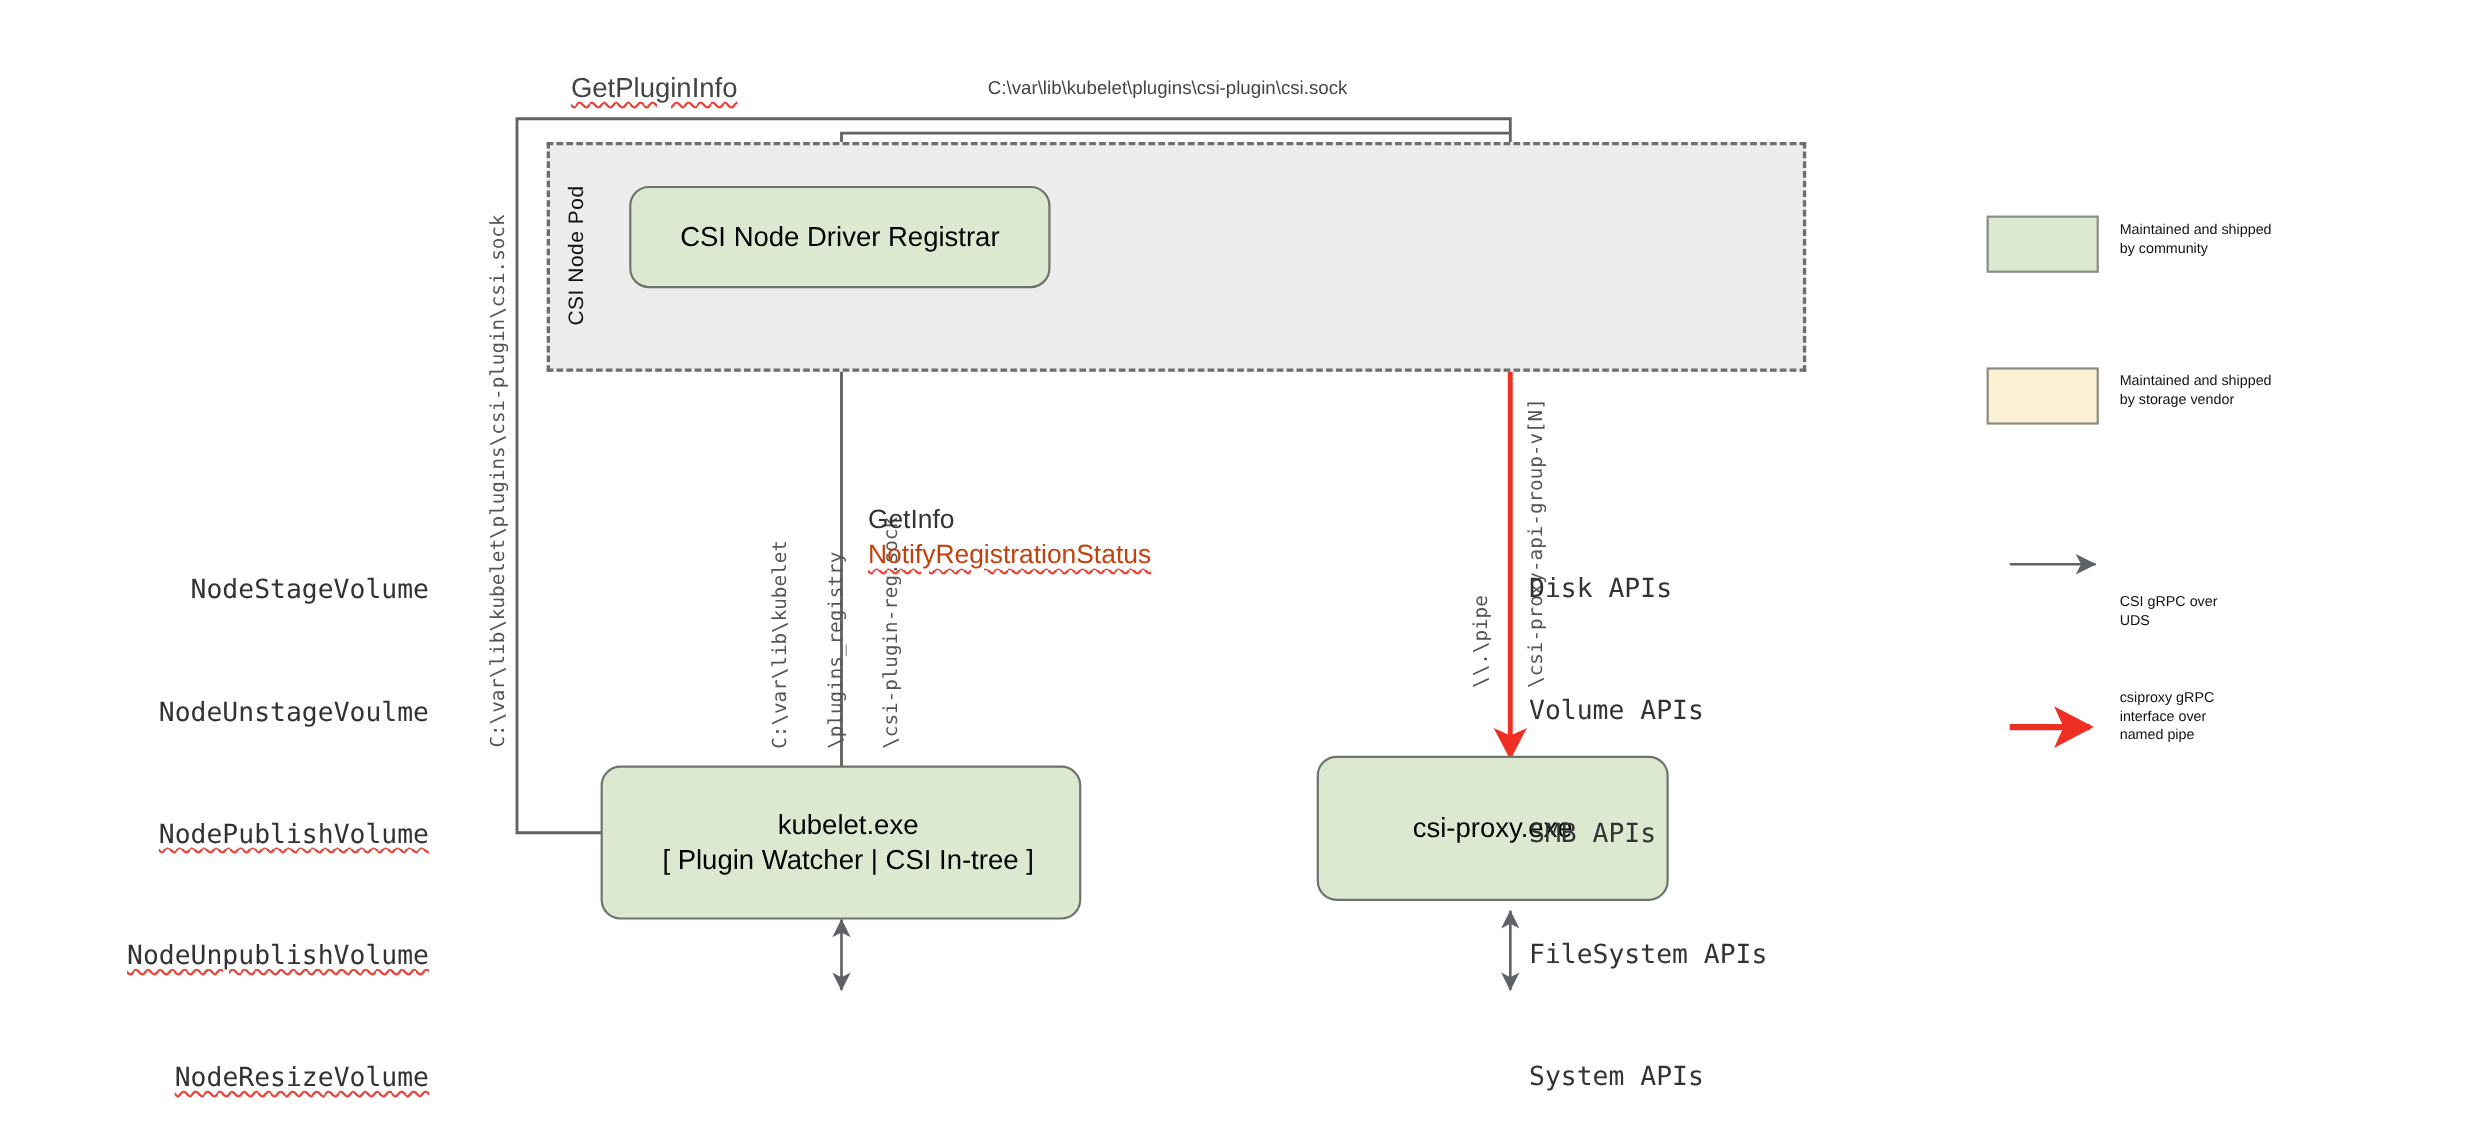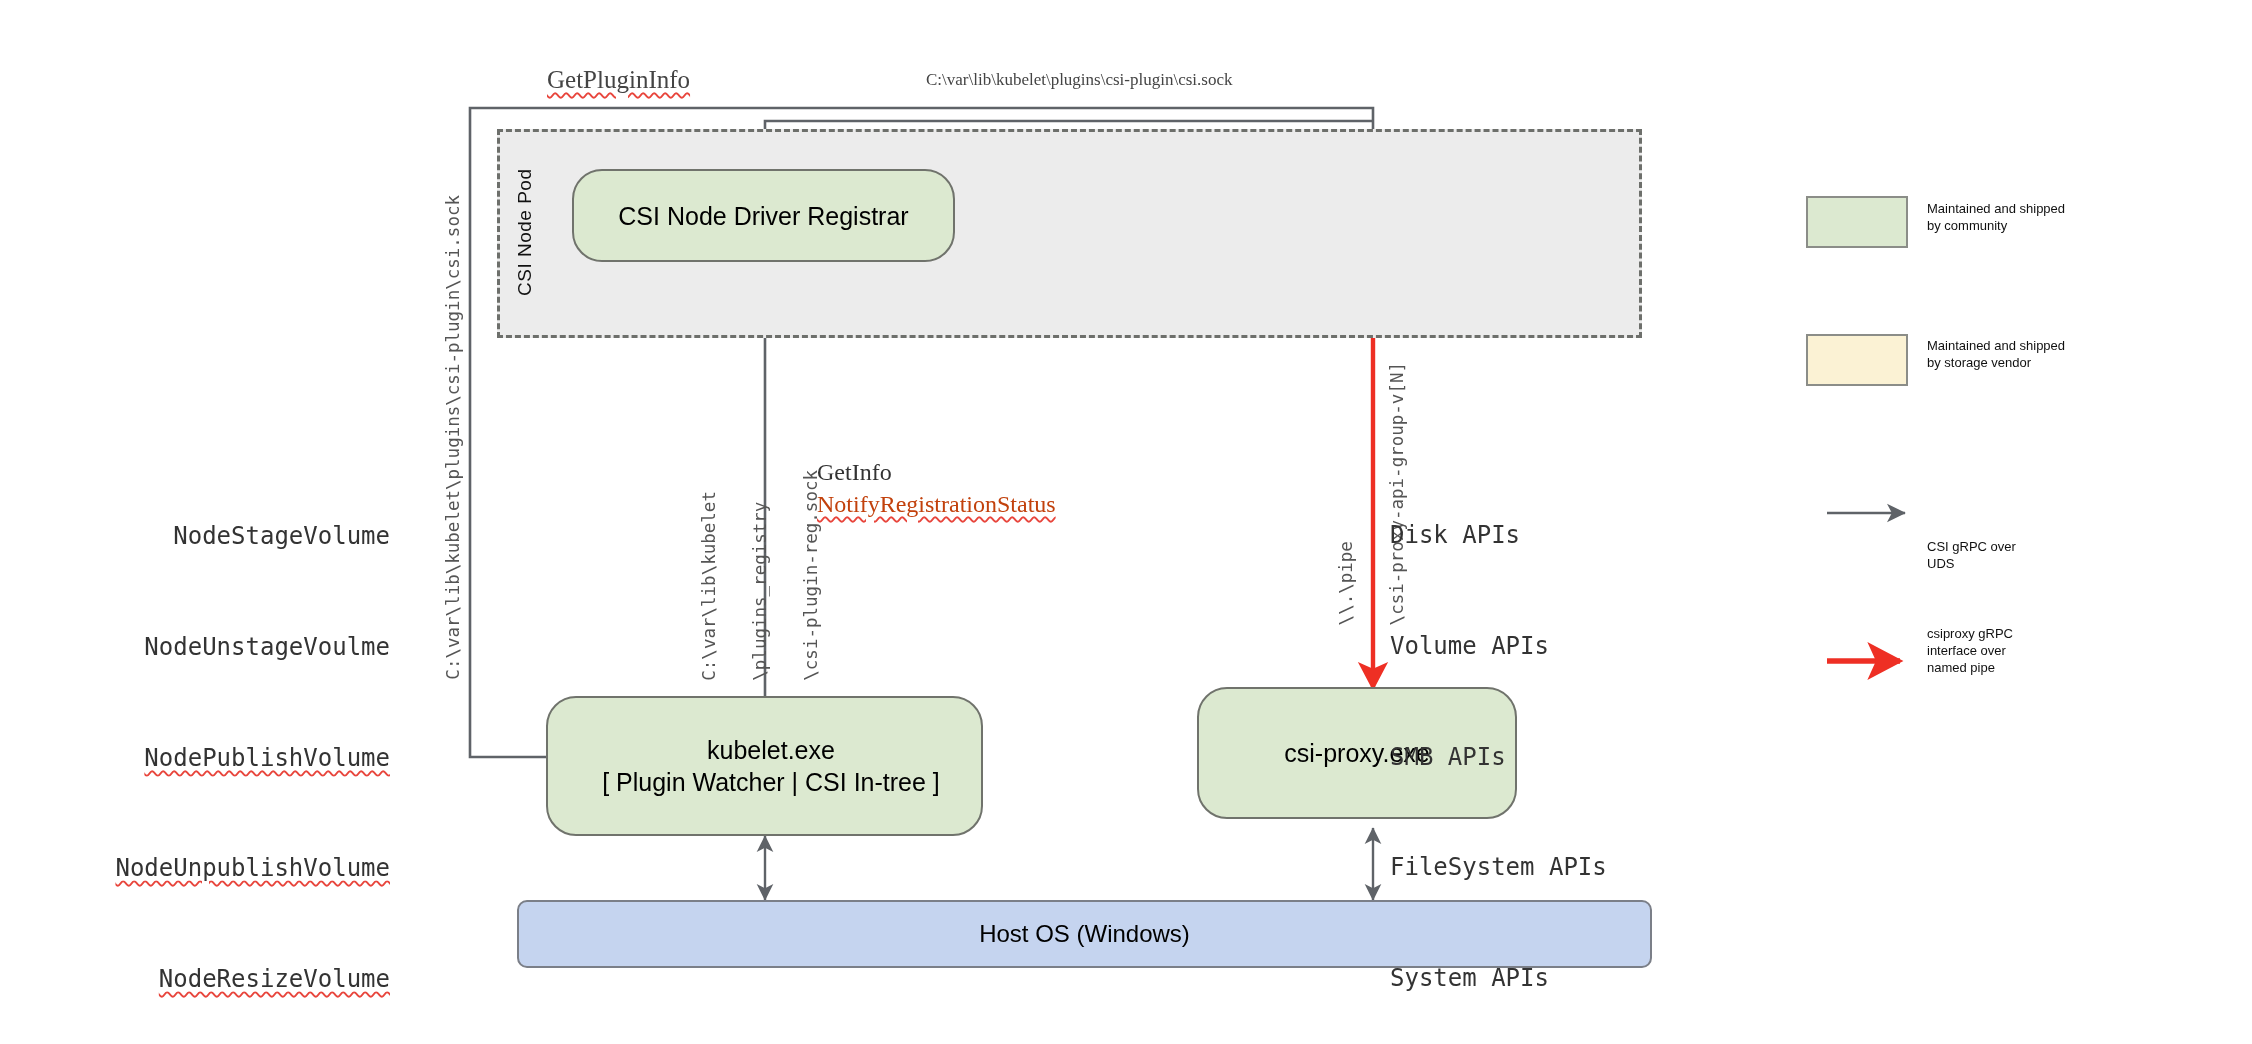--- a/index.html
+++ b/index.html
@@ -2,32 +2,32 @@
 <html><head>
 <meta charset="utf-8">
 <style>
   html,body{margin:0;padding:0;background:#ffffff;}
   body{width:2252px;height:1044px;position:relative;overflow:hidden;
        font-family:"Liberation Sans",sans-serif;color:#000;}
   #stage{position:absolute;inset:0;width:2252px;height:1044px;}
   svg.layer{position:absolute;left:0;top:0;width:2252px;height:1044px;pointer-events:none;}
 
   .node{position:absolute;box-sizing:border-box;border:2px solid #70736c;
-        border-radius:30px;display:flex;flex-direction:column;align-items:center;
+        border-radius:18px;display:flex;flex-direction:column;align-items:center;
         justify-content:center;text-align:center;line-height:1.28;}
   .node.green{background:#dce9d0;}
   .node.yellow{background:#fbf2d4;}
   .node.blue{background:#c5d4ef;border-color:#7b7f88;}
 
   .podbox{position:absolute;box-sizing:border-box;background:#ececec;
           border:3px dashed #6d6f6b;}
   .podlabel{position:absolute;font-size:19px;color:#111;letter-spacing:.5px;
             writing-mode:vertical-rl;transform:rotate(180deg);white-space:nowrap;}
 
-  .mono{font-family:Liberation Serif, serif;color:#444;margin-left:28px;}
+  .mono{font-family:Liberation Sans, sans-serif;color:#444;}
   .lbl{position:absolute;white-space:pre;}
   .vlabel{position:absolute;writing-mode:vertical-rl;transform:rotate(180deg);
           white-space:pre;font-family:"DejaVu Sans Mono","Liberation Mono",monospace;
           color:#555;line-height:1.45;}
 
   .squig{text-decoration:underline;text-decoration-style:wavy;
          text-decoration-color:#e8453c;text-decoration-thickness:1.5px;
          text-underline-offset:4px;}
 
   .apilist{position:absolute;font-family:"DejaVu Sans Mono","Liberation Mono",monospace;
@@ -83,23 +83,20 @@
 
   <div class="node green" style="left:546px;top:696px;width:437px;height:140px;font-size:25px;padding-left:13px;">
     <span>kubelet.exe</span>
     <span>[ Plugin Watcher | CSI In-tree ]</span>
   </div>
 
   <div class="node green" style="left:1197px;top:687px;width:320px;height:132px;font-size:25px;">
     <span>csi-proxy.exe</span>
   </div>
 
-  <div class="node blue" style="left:517px;top:900px;width:1135px;height:68px;font-size:24px;border-radius:10px;">
-    <span>Host OS (Windows)</span>
-  </div>
 
   <div class="lbl mono squig" style="left:519px;top:66px;font-size:25px;">GetPluginInfo</div>
 
   <div class="lbl mono" style="left:898px;top:70px;font-size:17px;">C:\var\lib\kubelet\plugins\csi-plugin\csi.sock</div>
 
   <div class="vlabel" style="left:441px;top:195px;font-size:17.5px;">C:\var\lib\kubelet\plugins\csi-plugin\csi.sock</div>
 
   <div class="vlabel" style="left:672px;top:470px;font-size:17.5px;">
     <span>C:\var\lib\kubelet</span><br>
     <span>\plugins_registry</span><br>

